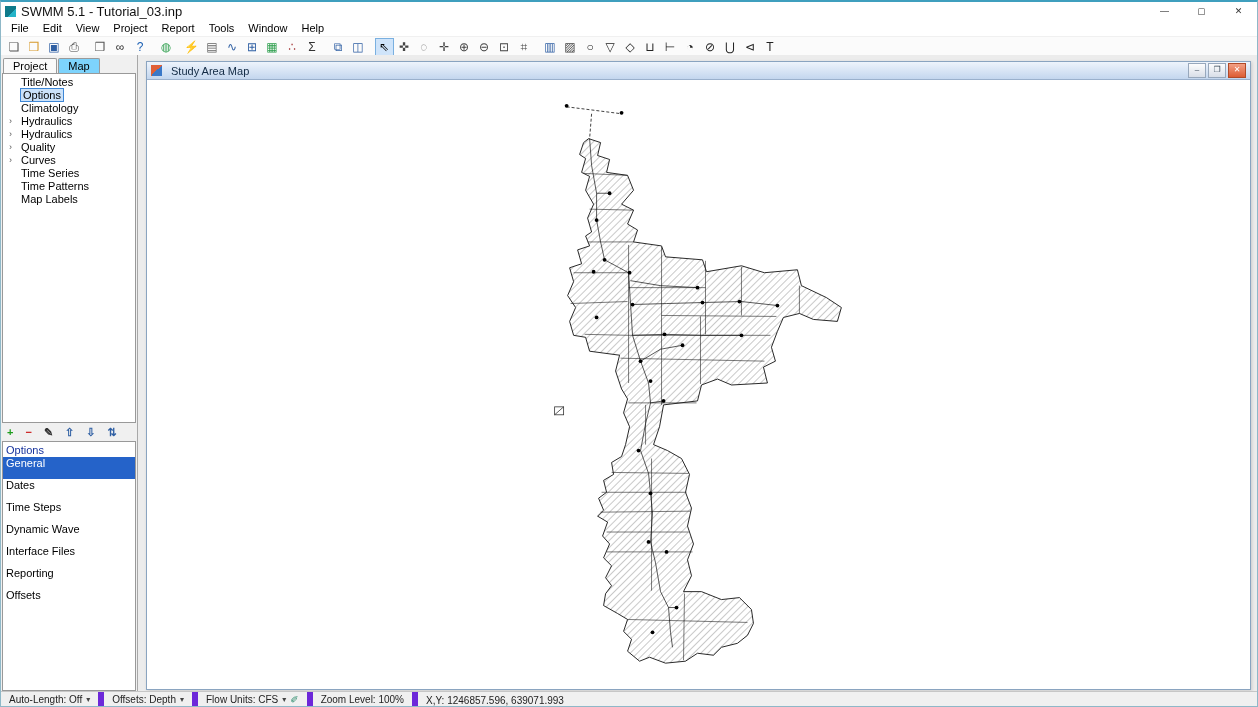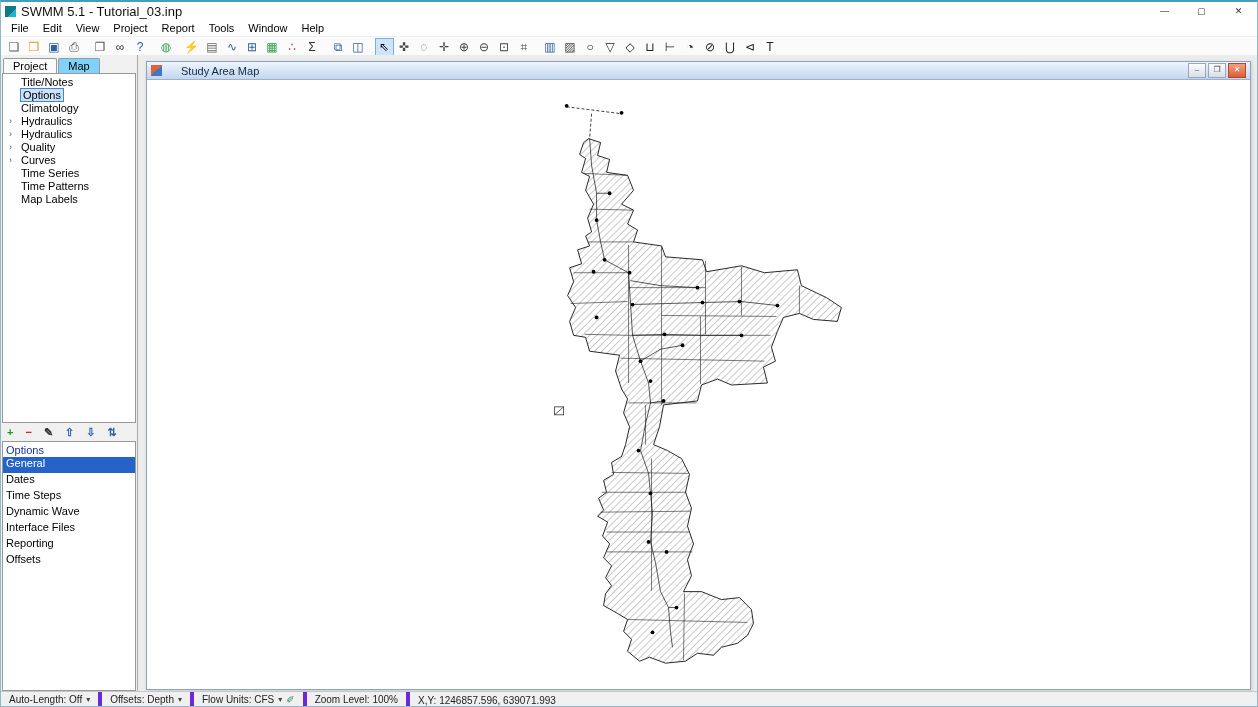--- a/index.html
+++ b/index.html
@@ -27,36 +27,36 @@
   .tab{padding:1px 9px 1px;border:1px solid #9a9a9a;border-bottom:none;border-radius:2px 2px 0 0;background:#7dd3fc;margin-right:1px;}
   .tab.active{background:#fafafa;}
   .tree-box{height:350px;flex:none;margin:0 1px;background:#fff;border:1px solid #999;overflow:hidden;padding-top:2px;box-sizing:border-box;}
   .tree-row{height:13px;line-height:13px;padding-left:18px;position:relative;white-space:nowrap;}
   .tree-row .expander{position:absolute;left:6px;top:0;font-size:9px;color:#555;}
   .tree-row.selected .lbl{background:#cbe2fa;outline:1px solid #3e87d6;padding:0 2px;}
   .mini-toolbar{height:18px;display:flex;align-items:center;padding:0 6px;gap:12px;flex:none;}
   .mini-btn{font-size:11px;font-weight:bold;line-height:1;}
   .options-box{flex:1;margin:0 1px 1px;background:#fff;border:1px solid #999;overflow:hidden;}
   .section-title{color:#16329c;padding:2px 3px 1px;}
-  .opt-row{height:16px;line-height:13px;padding-left:3px;white-space:nowrap;}
+  .opt-row{height:22px;line-height:13px;padding-left:3px;white-space:nowrap;}
   .opt-row.selected{background:#2563c9;color:#fff;}
   
   .mdi{flex:1;position:relative;background:#ececec;}
   .child-window{position:absolute;left:8px;right:6px;top:6px;bottom:2px;border:1px solid #8aa4c0;background:#fff;display:flex;flex-direction:column;box-shadow:1px 1px 3px rgba(0,0,0,0.15);}
-  .child-titlebar{height:17px;flex:none;background:linear-gradient(#eef4fc,#c3d6ee);border-bottom:1px solid #9ab0cc;display:flex;align-items:center;padding:0 4px;gap:19px;}
+  .child-titlebar{height:17px;flex:none;background:linear-gradient(#eef4fc,#c3d6ee);border-bottom:1px solid #9ab0cc;display:flex;align-items:center;padding:0 4px;gap:9px;}
   .map-win-icon{width:11px;height:11px;background:linear-gradient(135deg,#e06038 0 50%,#3a78c8 50% 100%);flex:none;}
   .child-title{color:#122a44;}
   .child-buttons{margin-left:auto;display:flex;gap:2px;}
   .child-btn{width:16px;height:13px;border:1px solid #98a8bc;background:linear-gradient(#fdfdfd,#d8dee8);font-size:8px;line-height:11px;text-align:center;color:#345;}
   .child-btn.close{background:linear-gradient(#f2a085,#dd5c34);color:#fff;border-color:#b04a28;}
   .map-canvas{flex:1;position:relative;overflow:hidden;background:#fff;}
   .map-canvas svg{position:absolute;inset:0;width:100%;height:100%;}
   
   .statusbar{position:absolute;left:0;right:0;bottom:0;height:14px;background:#f0f0f0;border-top:1px solid #c6c6c6;display:flex;align-items:center;font-size:10px;color:#222;}
-  .sb-item{padding:0 8px;height:100%;display:flex;align-items:center;gap:4px;border-right:4px solid #6d28d9;white-space:nowrap;}
+  .sb-item{padding:0 8px;height:100%;display:flex;align-items:center;gap:4px;border-right:6px solid #6d28d9;white-space:nowrap;}
   .sb-item.noborder{border-right:none;align-items:flex-end;}
   .sb-arrow{font-size:8px;color:#444;}
   .sb-icon{font-size:10px;color:#2a8a6a;}
 </style>
 </head>
 <body>
 
 <div class="app">
 
   <div class="titlebar">

